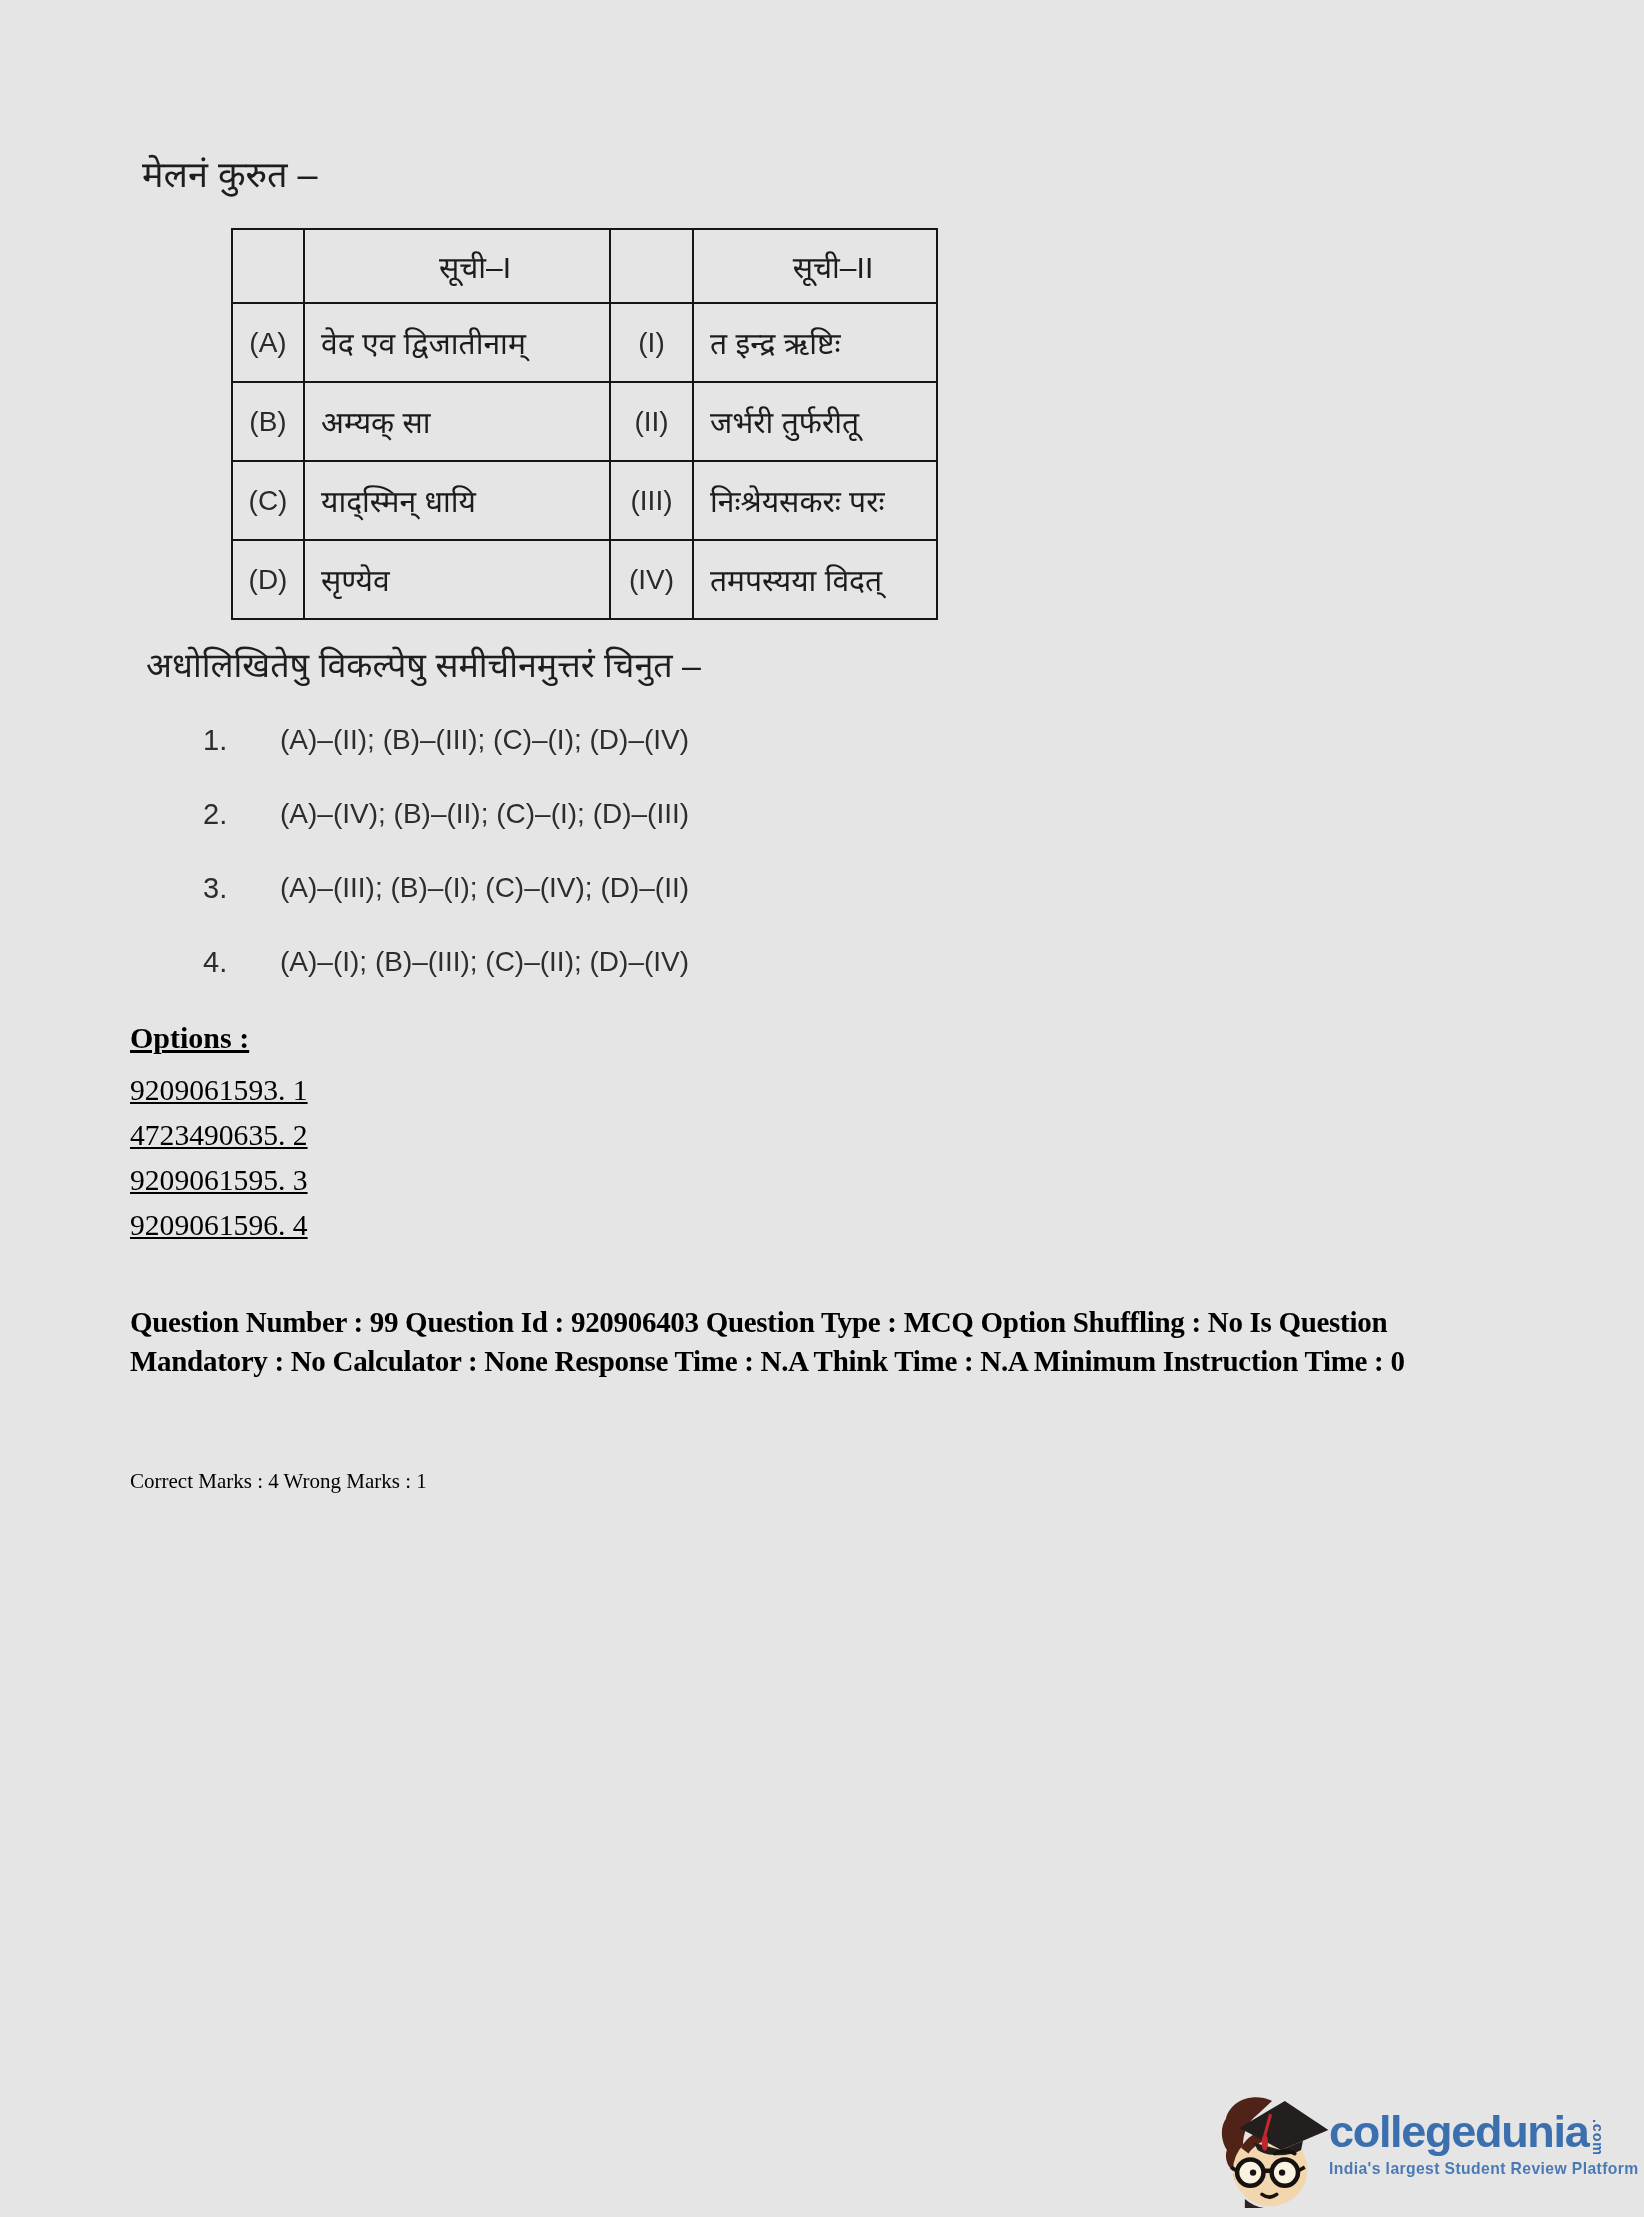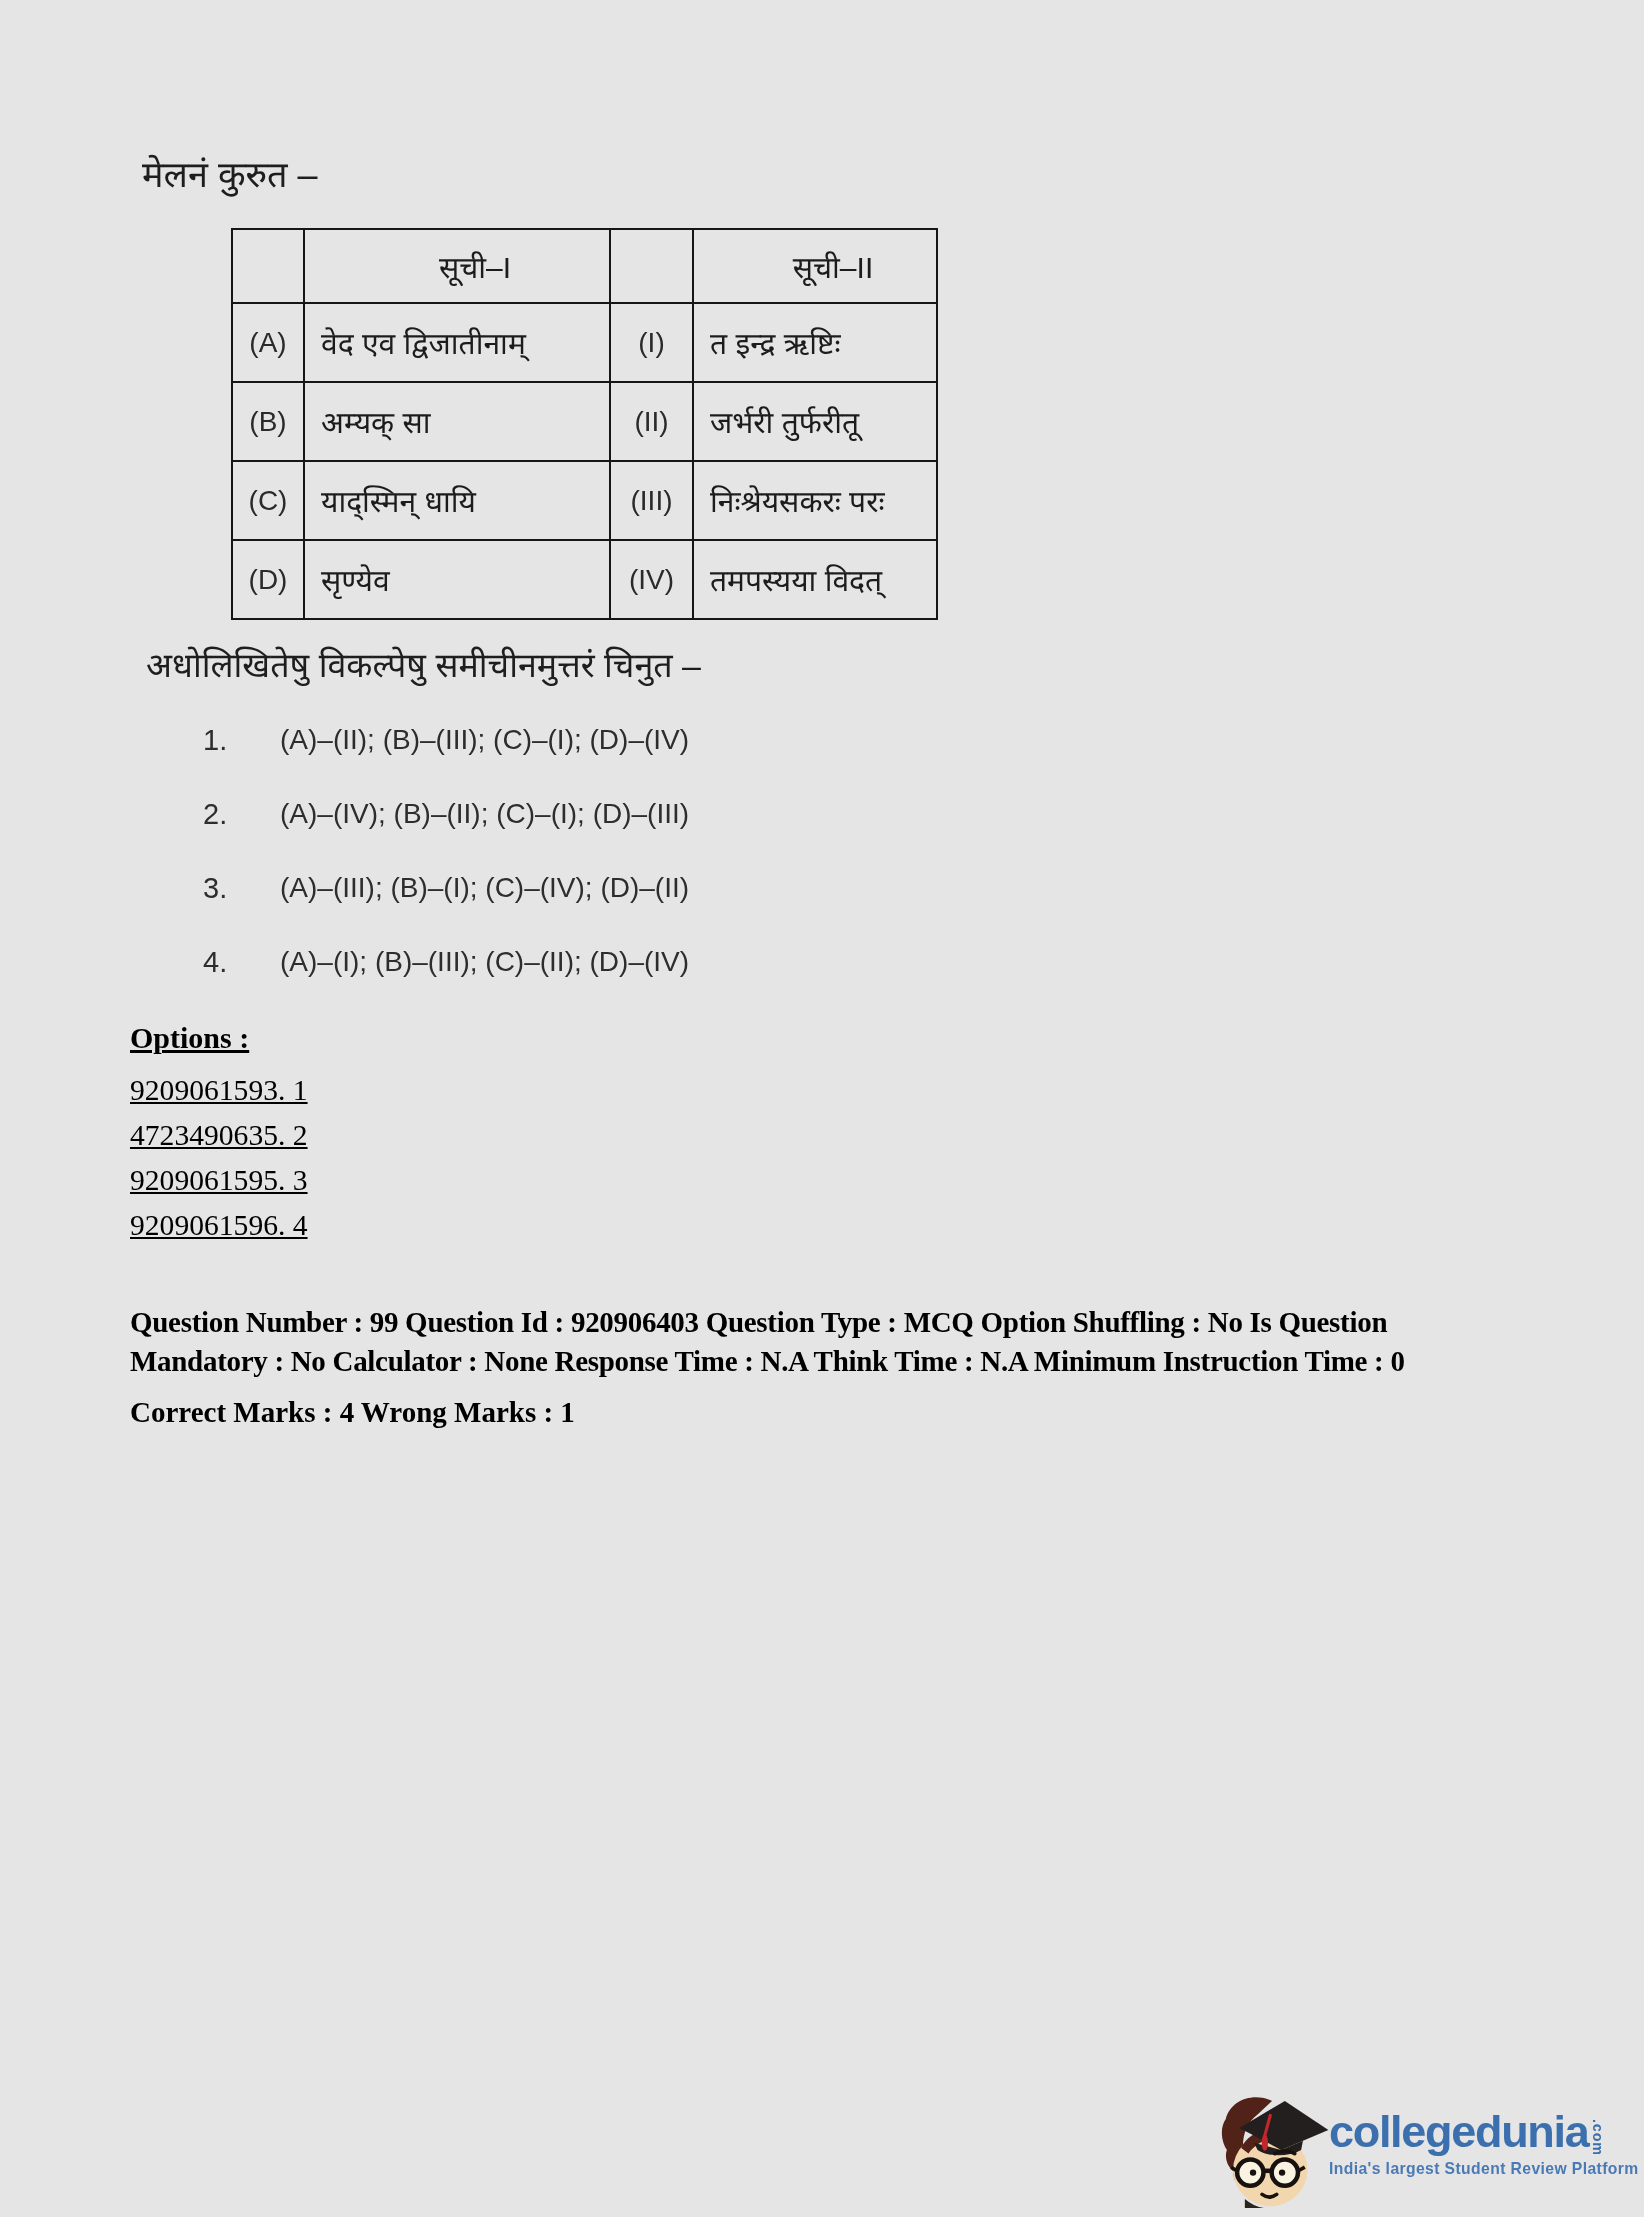--- a/index.html
+++ b/index.html
@@ -44,23 +44,23 @@
   }
   .options-label { font-weight:bold; font-size:30px; margin-bottom:12.5px; }
   .option-id { font-size:29.6px; line-height:45px; }
 
   .meta-details {
     position:absolute; left:130px; top:1303px; width:1334px;
     font-family:"Liberation Serif", serif; font-weight:bold;
     font-size:29px; line-height:39px; letter-spacing:-0.3px; color:#000;
   }
   .meta-marks {
-    position:absolute; left:130px; top:1396px;
-    font-family:"Liberation Serif", serif; font-weight:bold;
-    font-size:29px; color:#000; white-space:nowrap;
+    position:absolute; left:130px; top:1469px;
+    font-family:"Liberation Serif", serif; font-weight:normal;
+    font-size:21px; color:#000; white-space:nowrap;
   }
 
   
   .logo { position:absolute; left:1214px; top:2085px; width:430px; height:133px; }
   .logo-mascot { position:absolute; left:0px; top:5.4px; width:118px; height:118px; }
   .logo-textcol { position:absolute; left:115px; top:21.5px; }
   .brand-row { display:flex; align-items:center; }
   .brand-name {
     font-size:45px; font-weight:bold; letter-spacing:-1.3px;
     font-family:"Liberation Sans", sans-serif; line-height:1.1; white-space:nowrap;

